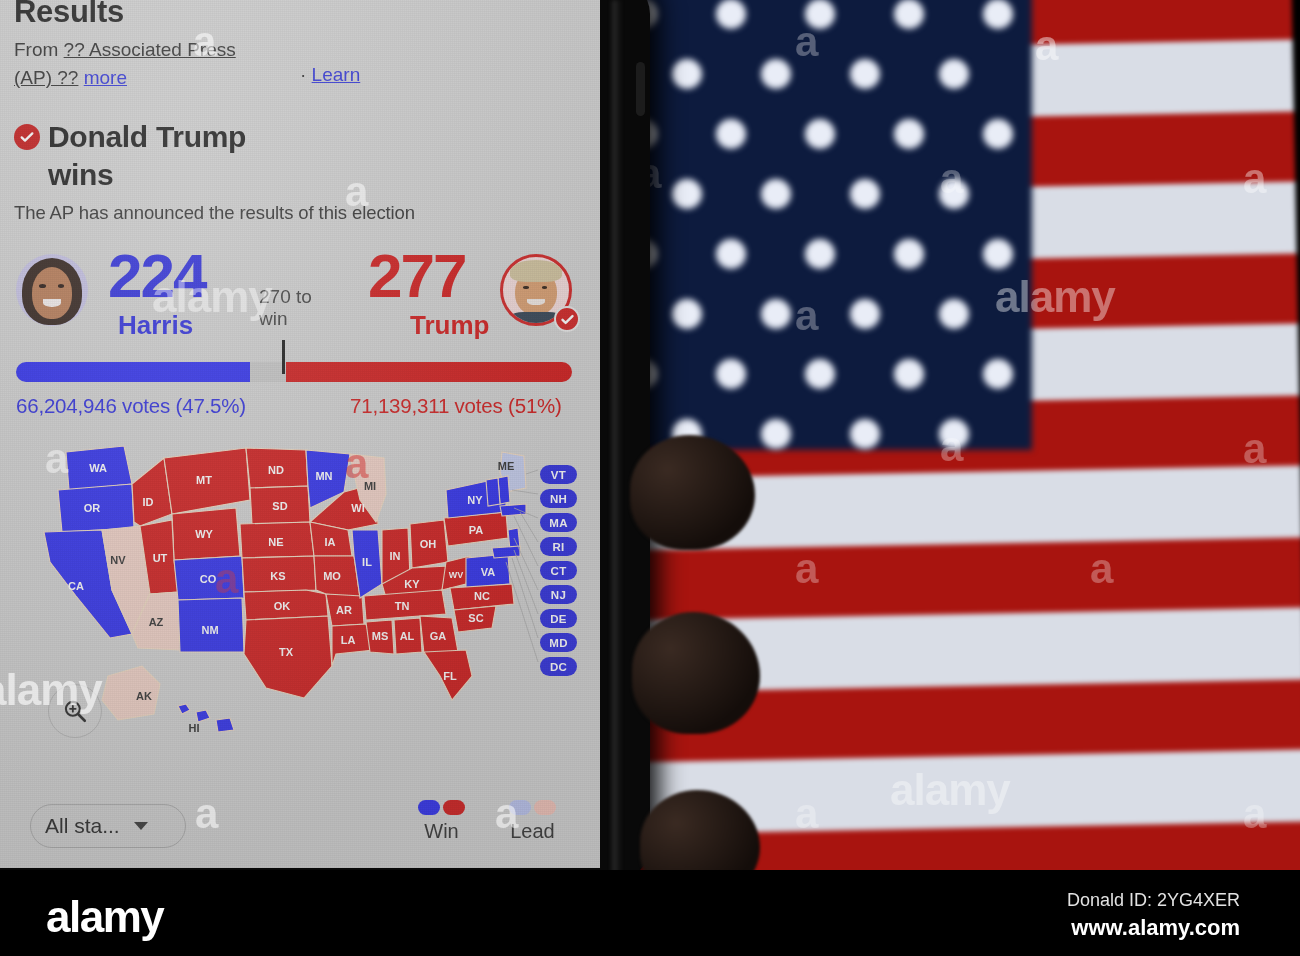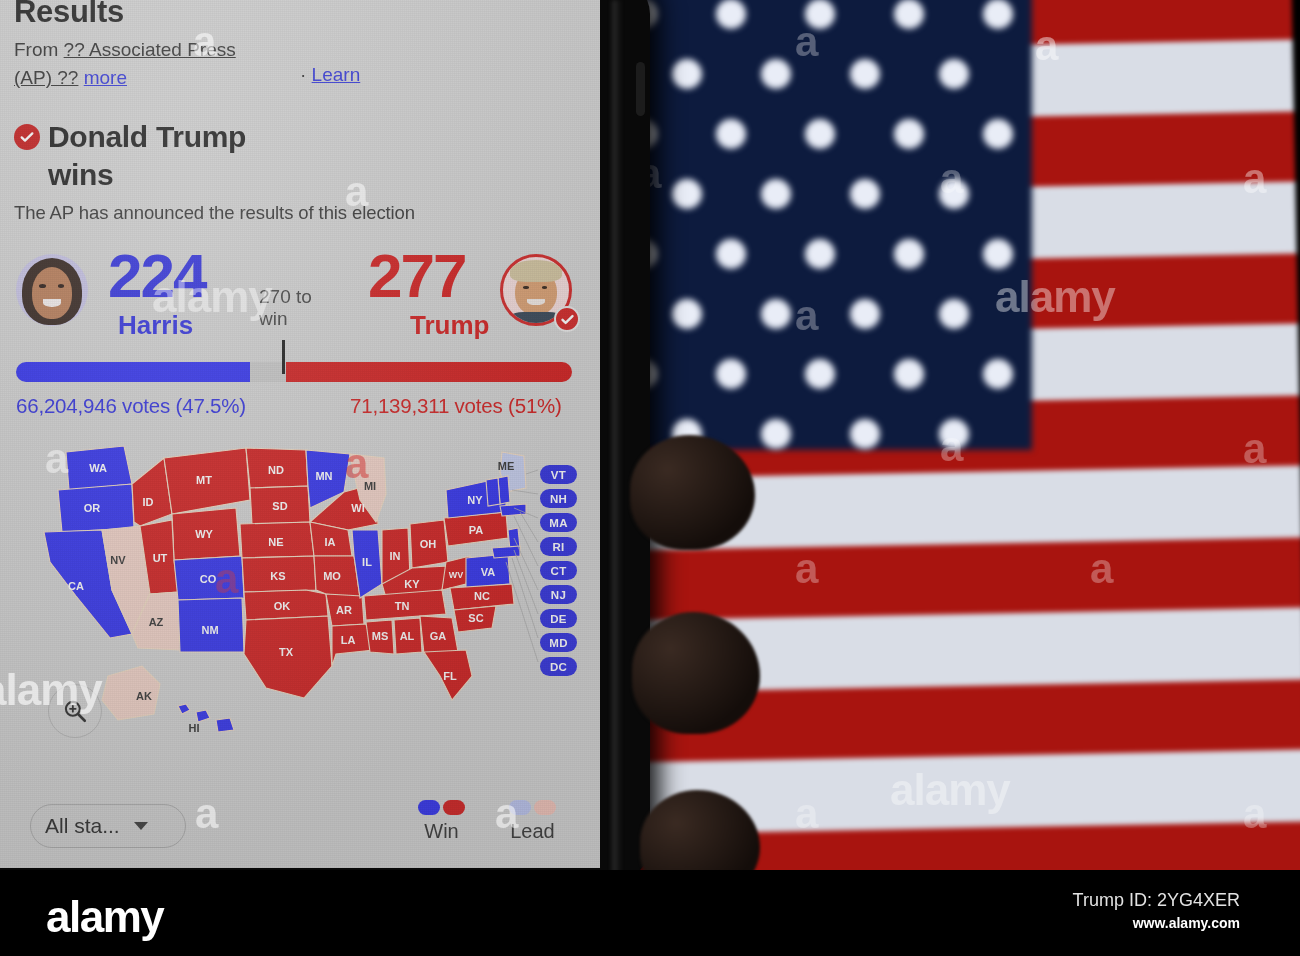--- a/index.html
+++ b/index.html
@@ -233,21 +233,21 @@
   .bottom-bar {
     position: absolute; left: 0; top: 870px; width: 1300px; height: 86px;
     background: #000;
   }
   .bb-logo {
     position: absolute; left: 46px; top: 22px;
     color: #fff; font-size: 44px; font-weight: 700; letter-spacing: -1.5px;
   }
   .bb-right { position: absolute; right: 60px; top: 20px; text-align: right; }
   .bb-id { color: #e2e2e2; font-size: 18px; }
-  .bb-url { color: #fff; font-size: 14px; font-weight: 700; margin-top: 4px; }
+  .bb-url { color: #fff; font-size: 22px; font-weight: 700; margin-top: 4px; }
 </style>
 </head>
 <body>
 
 <div id="stage">
 
   <div class="flag-bg">
     <div class="flag-stripes"></div>
     <div class="flag-canton"></div>
     <svg class="stars" viewBox="0 0 432 470">
@@ -544,18 +544,18 @@
     <div class="wm wm-a" style="left:345px; top:440px; color:rgba(207,30,30,.45);">a</div>
     <div class="wm wm-a" style="left:215px; top:555px; color:rgba(207,60,60,.40);">a</div>
     <div class="wm wm-word" style="left:-18px; top:665px; color:rgba(255,255,255,.62);">alamy</div>
     <div class="wm wm-a" style="left:195px; top:790px; color:rgba(255,255,255,.55);">a</div>
     <div class="wm wm-a" style="left:495px; top:790px; color:rgba(255,255,255,.55);">a</div>
   </div>
 
   <div class="bottom-bar">
     <div class="bb-logo">alamy</div>
     <div class="bb-right">
-      <div class="bb-id">Trump ID: 2YG4XER</div>
+      <div class="bb-id">Donald ID: 2YG4XER</div>
       <div class="bb-url">www.alamy.com</div>
     </div>
   </div>
 
 </div>
 
 </body></html>

